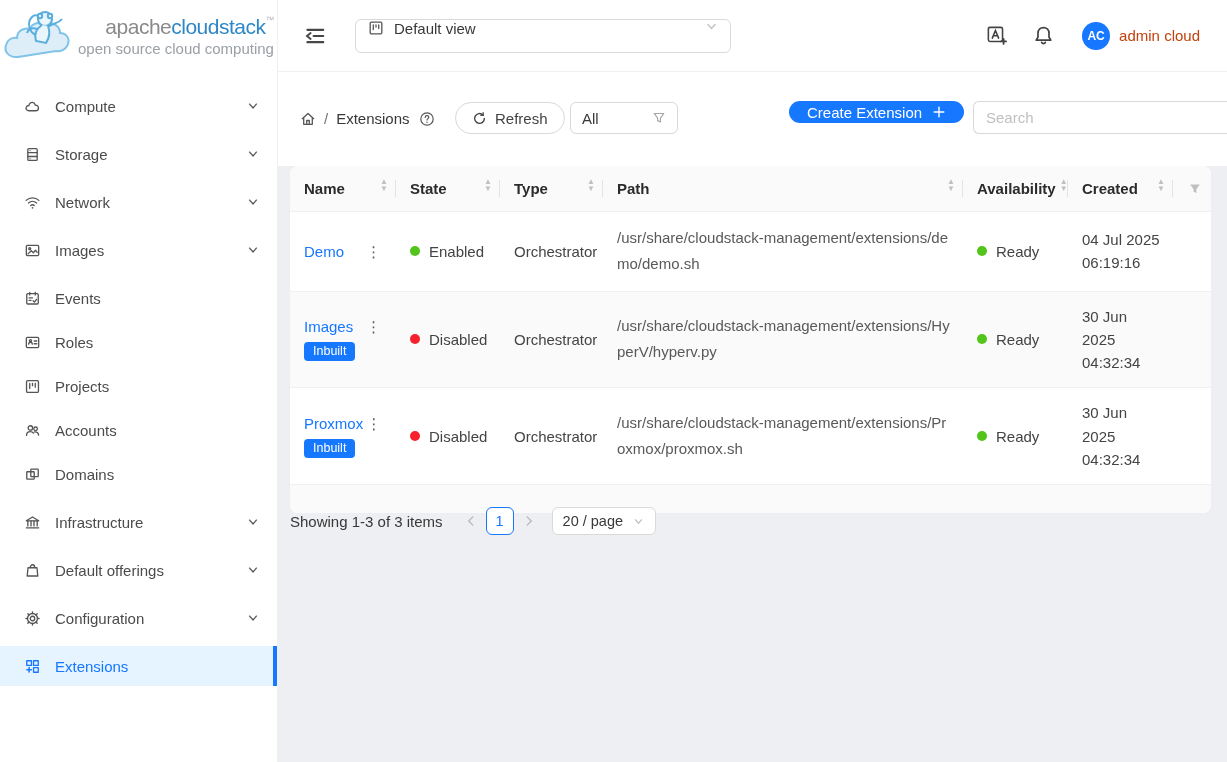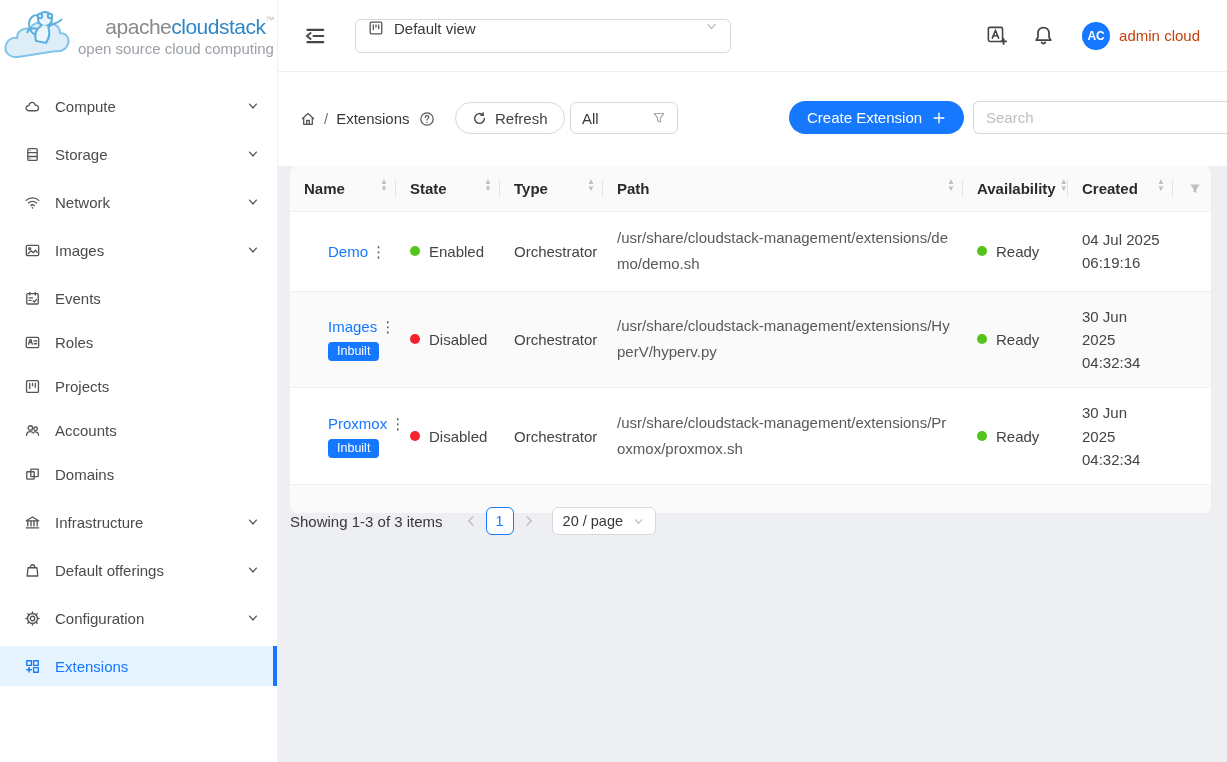--- a/index.html
+++ b/index.html
@@ -59,21 +59,21 @@
   .crumb .q-ic { width:16px; height:16px; color:#555; margin-left:9px; cursor:pointer; }
   .refresh-btn { position:absolute; left:177px; top:30px; height:32px; padding:0 16px;
     border:1px solid #d9d9d9; border-radius:16px; background:#fff; display:flex; align-items:center;
     font-size:15px; color:#434343; cursor:pointer; }
   .refresh-btn .r-ic { width:15px; height:15px; margin-right:8px; color:#434343; }
   .all-select { position:absolute; left:292px; top:30px; width:108px; height:32px;
     border:1px solid #d9d9d9; border-radius:6px; background:#fff; display:flex; align-items:center;
     padding:0 11px; font-size:15px; color:#383838; cursor:pointer; }
   .all-select .a-label { flex:1; }
   .all-select .a-funnel { width:14px; height:14px; color:#a6a6a6; }
-  .create-btn { position:absolute; left:511px; top:29px; height:33px; padding:8px 18px;
+  .create-btn { position:absolute; left:511px; top:29px; height:22px; padding:8px 18px;
     border:none; border-radius:17px; background:#1677ff; color:#fff; font-size:15px;
     display:flex; align-items:center; cursor:pointer; font-family:"Liberation Sans",sans-serif; }
   .create-btn .p-ic { width:14px; height:14px; margin-left:10px; color:#fff; }
   .search-box { position:absolute; left:695px; top:29px; width:260px; height:33px;
     border:1px solid #d9d9d9; border-radius:6px 0 0 6px; border-right:none; background:#fff;
     padding:0 12px; font-size:15px; color:#383838; outline:none; font-family:"Liberation Sans",sans-serif; }
   .search-box::placeholder { color:#bfbfbf; }
 
   
   .content { height:596px; background:#edeff2; position:relative; }
@@ -86,21 +86,21 @@
   .th .th-label { flex:1; }
   .th:not(:last-child)::after { content:""; position:absolute; right:0; top:14px; bottom:14px;
     width:1px; background:#e4e4e4; }
   .sorter { display:flex; flex-direction:column; align-items:center; line-height:0; margin-left:4px; }
   .sorter span { font-size:8px; color:#bfbfbf; height:7px; }
   .th-funnel { width:14px; height:14px; color:#bfbfbf; margin:0 auto; }
   .tr { border-bottom:1px solid #f0f0f0; background:#fff; }
   .tr.alt { background:#fafafa; }
   .td { padding:13px 10px 13px 14px; font-size:15px; color:#444; display:flex;
     flex-direction:column; justify-content:center; }
-  .td.name-cell { justify-content:center;margin-left:24px; }
+  .td.name-cell { justify-content:center; }
   .name-top { display:flex; align-items:flex-start; }
   .name-link { color:#1677ff; text-decoration:none; cursor:pointer; }
   .more-btn { margin-left:auto; margin-right:2px; color:#595959; font-size:15px;
     cursor:pointer; line-height:1; padding:1px 3px; }
   .inbuilt-badge { margin-top:7px; align-self:flex-start; background:#1677ff; color:#fff;
     font-size:12.5px; padding:2.5px 9px; border-radius:4px; }
   .status { display:flex; align-items:center; }
   .dot { width:10px; height:10px; border-radius:50%; margin-right:9px; flex:none; }
   .path-cell { color:#595959; line-height:1.75; word-break:break-all; }
   .date-line { line-height:1.55; }

